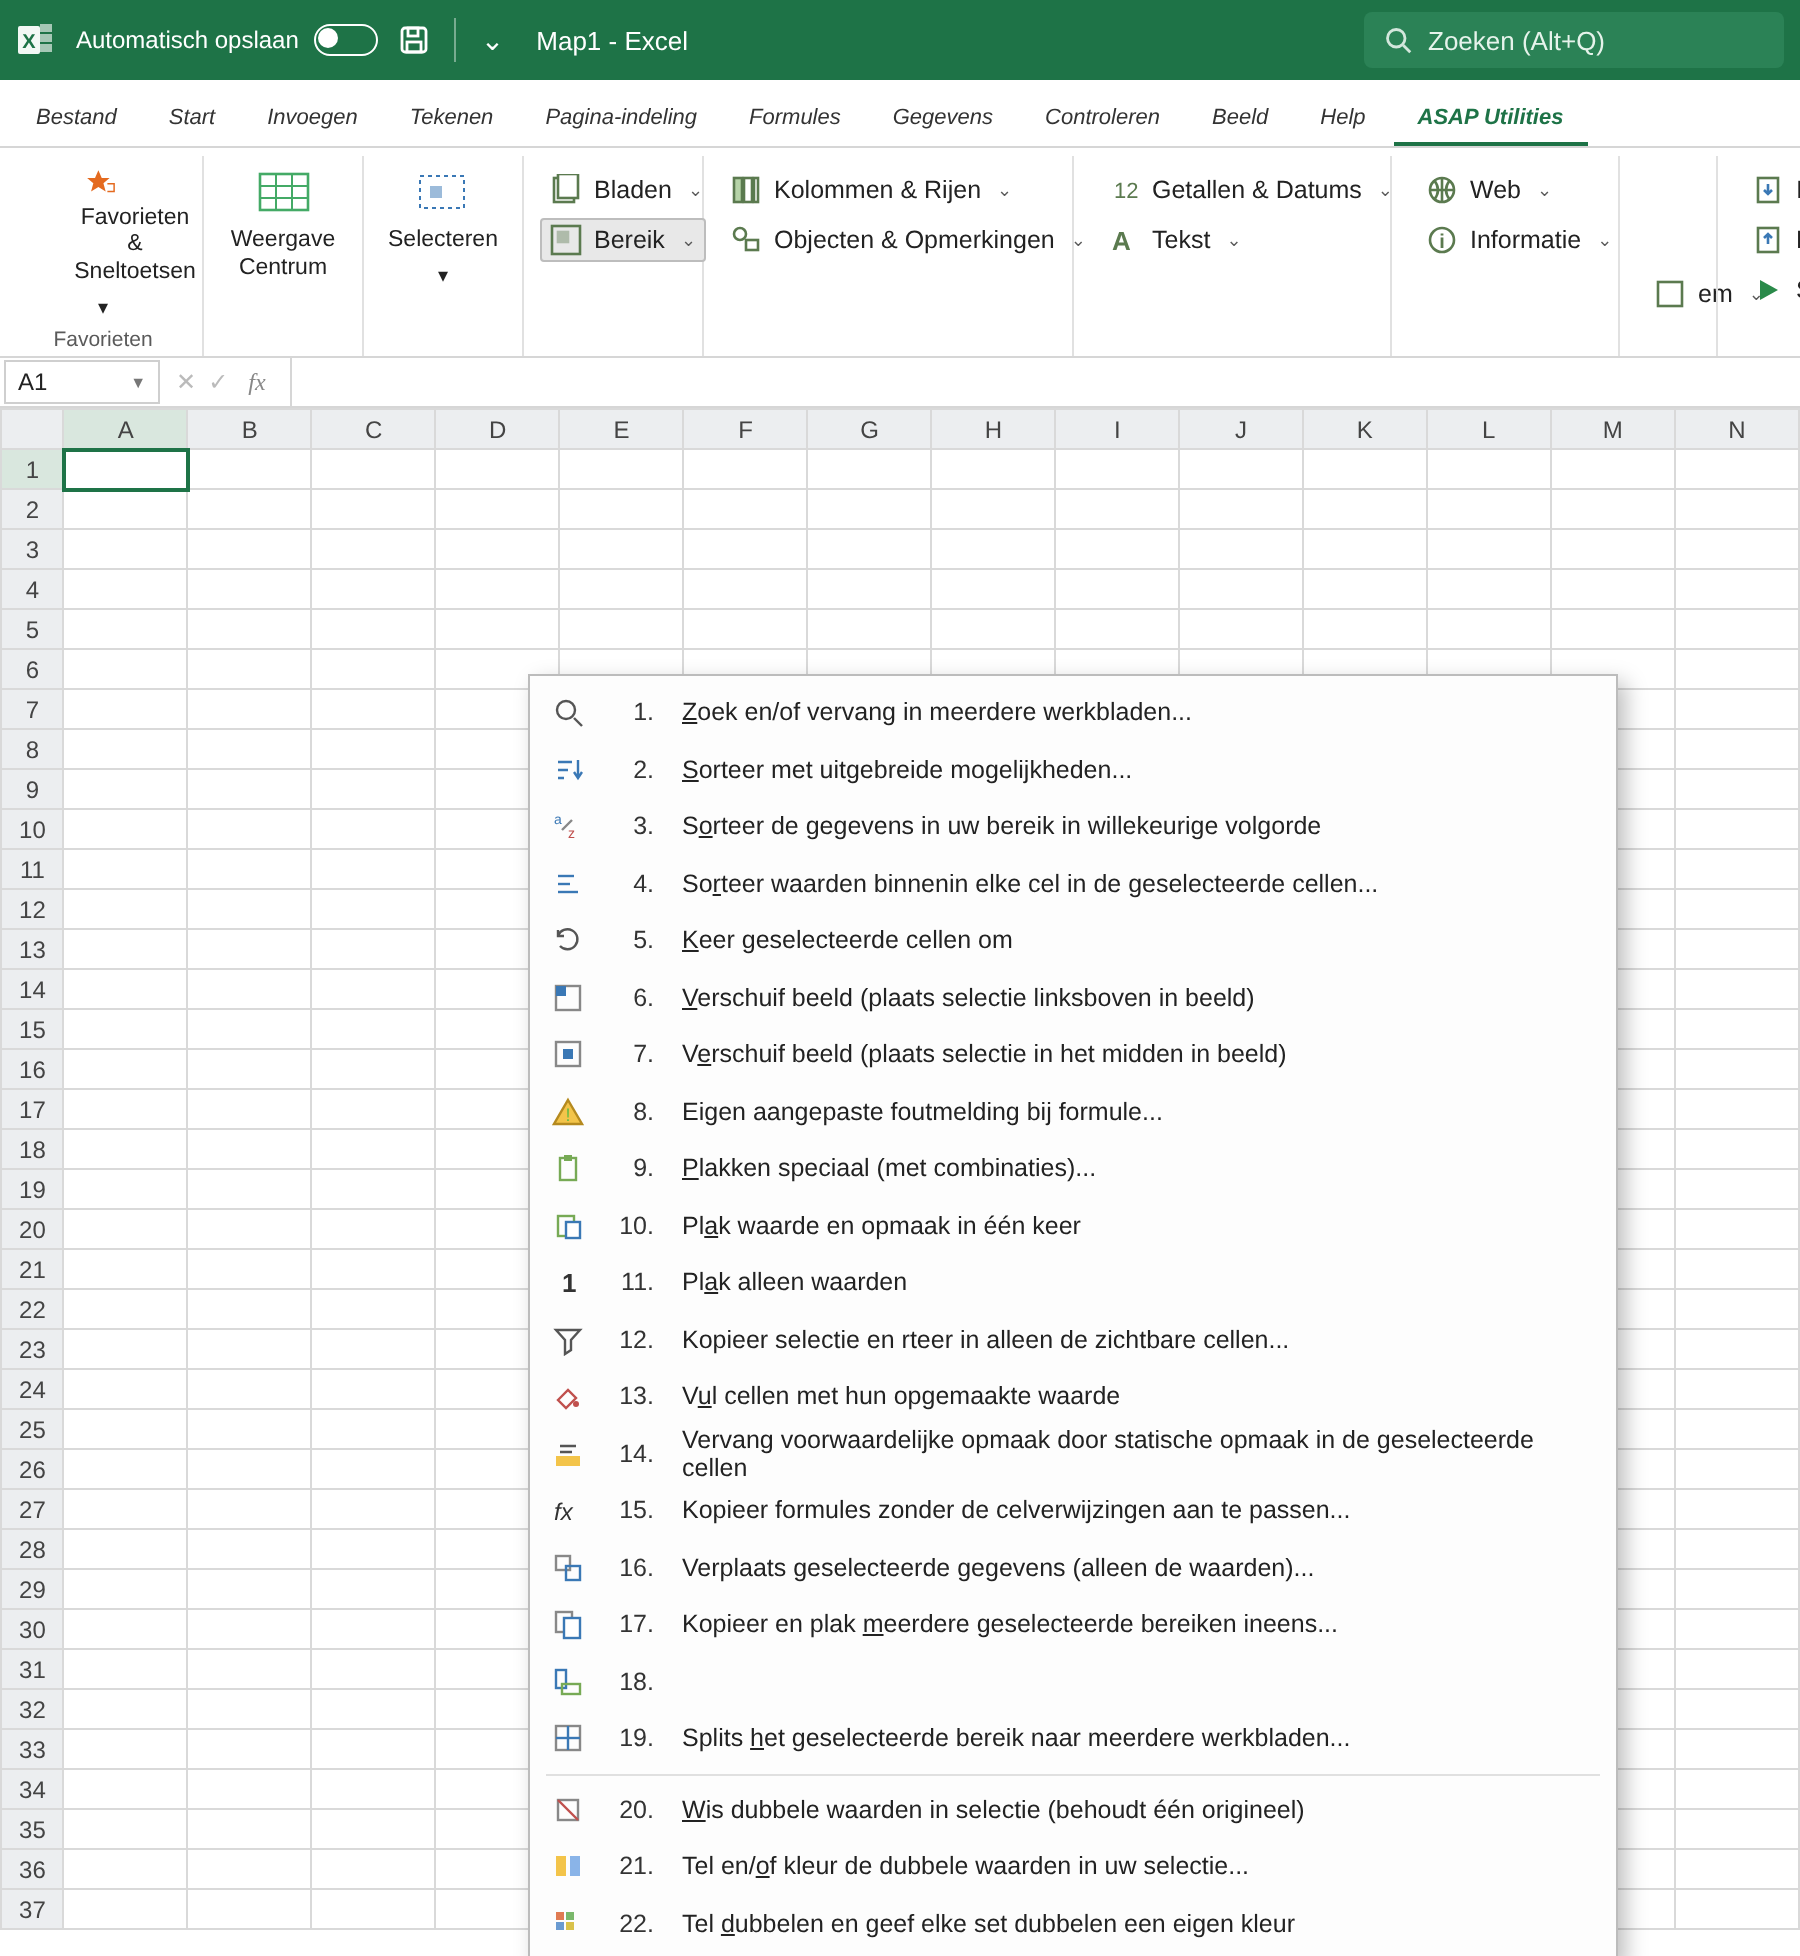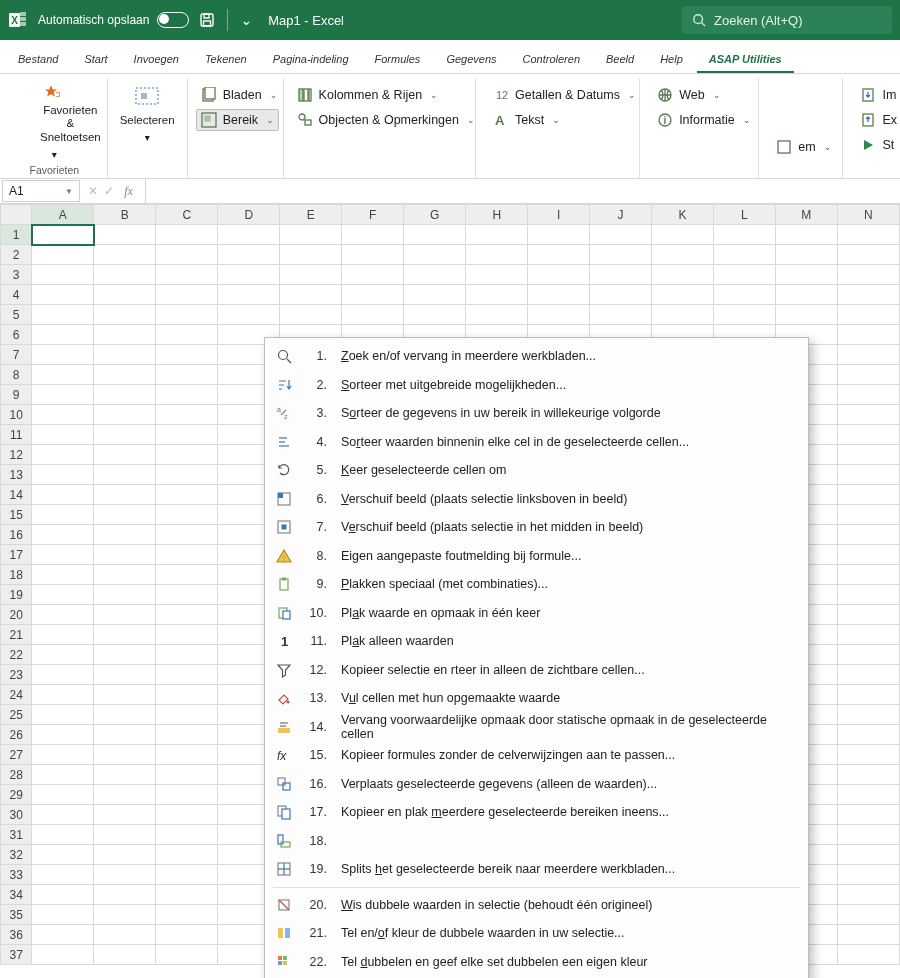--- a/index.html
+++ b/index.html
@@ -127,20 +127,34 @@
           <path d="M12 2 L15 9 L22 9 L16.5 13.5 L18.5 21 L12 17 L5.5 21 L7.5 13.5 L2 9 L9 9 Z" fill="#e46a1f"></path>
           <path d="M20 14 L26 14 L26 21 L20 21" stroke="#e46a1f" stroke-width="1.3" fill="none"></path>
         </svg>
       <span class="biglabel" style="white-space:pre-line;margin-left:32px;">Favorieten &amp;
 Sneltoetsen</span>
       <span class="chev">▾</span>
     </div>
     <div class="ribbon-group-label">Favorieten</div>
   </div>
 
+  <div class="ribbon-group" style="min-width:80px;">
+    <div class="ribbon-big">
+      <svg width="30" height="26" viewBox="0 0 30 26">
+          <rect x="3" y="3" width="24" height="18" fill="none" stroke="#4a6" stroke-width="1.3"></rect>
+          <line x1="3" y1="9" x2="27" y2="9" stroke="#4a6"></line>
+          <line x1="3" y1="15" x2="27" y2="15" stroke="#4a6"></line>
+          <line x1="11" y1="3" x2="11" y2="21" stroke="#4a6"></line>
+          <line x1="19" y1="3" x2="19" y2="21" stroke="#4a6"></line>
+        </svg>
+      <span class="biglabel" style="white-space:pre-line;">Weergave
+Centrum</span>
+    </div>
+    <div class="ribbon-group-label">&nbsp;</div>
+  </div>
 
   <div class="ribbon-group" style="min-width:80px;">
     <div class="ribbon-big">
       <svg width="30" height="26" viewBox="0 0 30 26">
           <rect x="4" y="4" width="22" height="16" fill="none" stroke="#3a78b5" stroke-dasharray="2 2"></rect>
           <rect x="9" y="9" width="6" height="6" fill="#3a78b5" opacity=".5"></rect>
         </svg>
       <span class="biglabel" style="white-space:pre-line;">Selecteren</span>
       <span class="chev">▾</span>
     </div>

